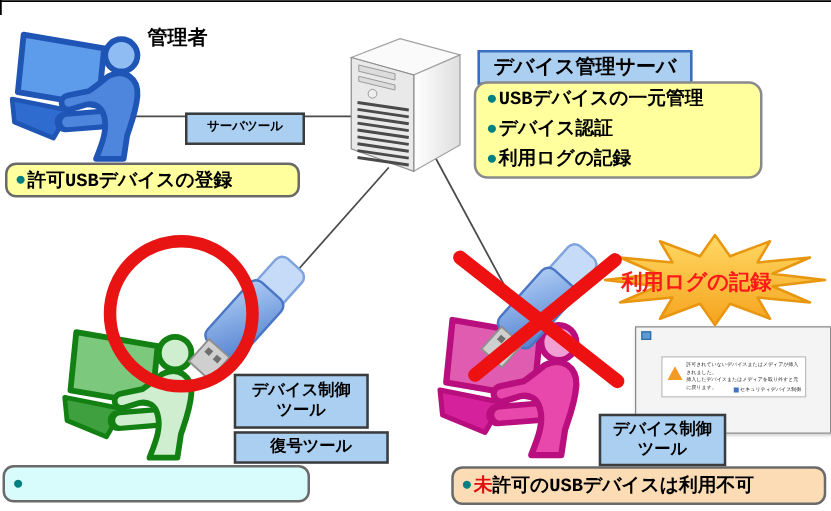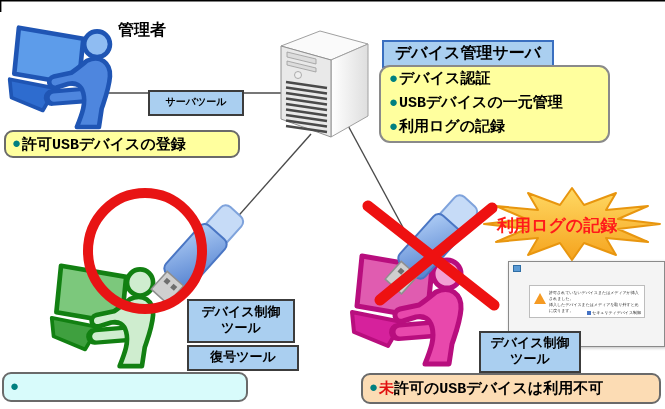--- a/index.html
+++ b/index.html
@@ -137,36 +137,36 @@
 
   <div class="note yellow" style="left:4px;top:130px;width:236px;height:28px;font-size:15px;">
     <span class="bullet">●</span>
     <span>許可USBデバイスの登録</span>
   </div>
 
   <div class="bluebox blueborder" style="left:382px;top:40px;width:172px;height:28px;font-size:16px;">デバイス管理サーバ</div>
 
   <div class="feature-box" style="left:379px;top:65px;width:231px;height:78px;">
     <div class="feature-line">
-      <span class="bullet">●</span><span>デバイス認証</span>
+      <span class="bullet">●</span><span>USBデバイスの一元管理</span>
     </div>
     <div class="feature-line">
-      <span class="bullet">●</span><span>USBデバイスの一元管理</span>
+      <span class="bullet">●</span><span>デバイス認証</span>
     </div>
     <div class="feature-line">
       <span class="bullet">●</span><span>利用ログの記録</span>
     </div>
   </div>
 
   <div class="bluebox" style="left:187px;top:299px;width:108px;height:44px;font-size:13px;">
     <span>デバイス制御</span>
     <span>ツール</span>
   </div>
 
-  <div class="bluebox" style="left:187px;top:345px;width:112px;height:26px;font-size:13px;">復号ツール</div>
+  <div class="bluebox" style="left:187px;top:345px;width:124px;height:26px;font-size:13px;">復号ツール</div>
 
   <div class="note cyan" style="left:2px;top:372px;width:246px;height:30px;font-size:15px;">
     <span class="bullet">●</span>
   </div>
 
   <div class="alert-label" style="left:497px;top:214px;">利用ログの記録</div>
 
   <div class="dialog">
     <div class="dialog-app-icon"></div>
     <div class="dialog-msgbox">

